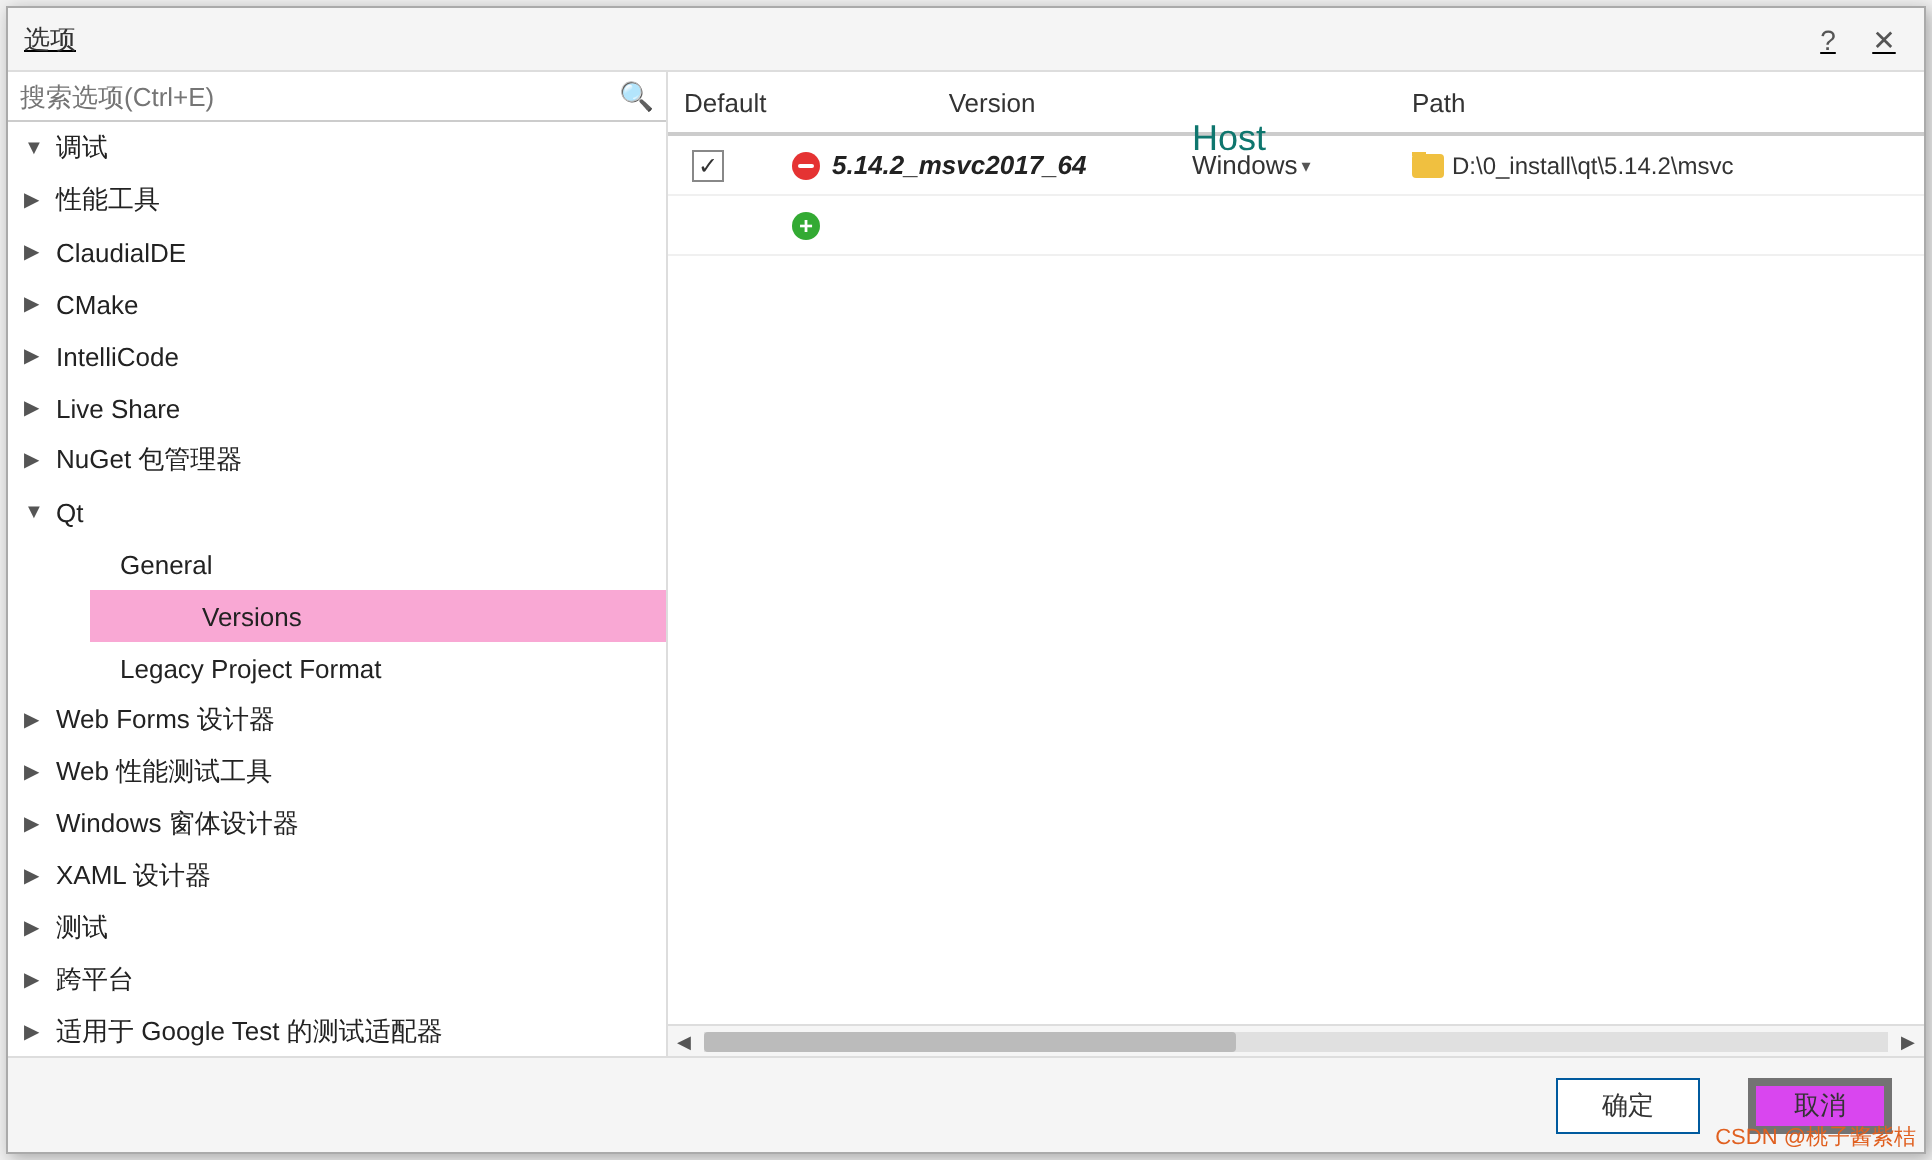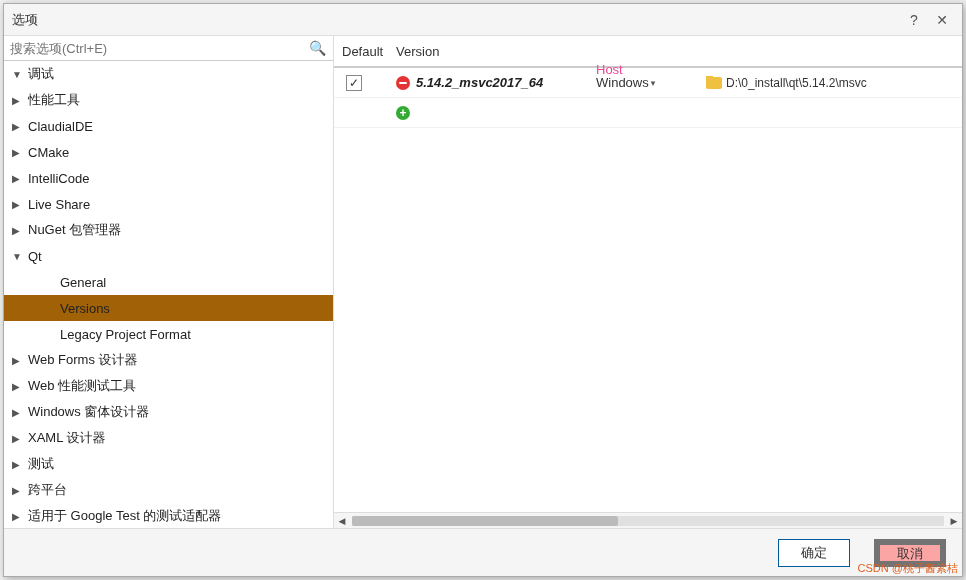--- a/index.html
+++ b/index.html
@@ -25,20 +25,21 @@
     }
     .title-bar {
       height: 32px;
       background: #f5f5f5;
       display: flex;
       align-items: center;
       justify-content: space-between;
       padding: 0 8px;
       border-bottom: 1px solid #ddd;
       flex-shrink: 0;
+      text-decoration: underline;
     }
     .title-bar-title {
       font-size: 13px;
       color: #333;
     }
     .title-bar-controls {
       display: flex;
       gap: 4px;
     }
     .title-btn {
@@ -96,21 +97,22 @@
     .tree-item {
       display: flex;
       align-items: center;
       height: 26px;
       padding-left: 8px;
       cursor: pointer;
       color: #222;
       white-space: nowrap;
     }
     .tree-item.selected {
-      background: #a16207;
+      background: #f9a8d4;
+      margin-left: 41px;
     }
     .tree-item .arrow {
       width: 16px;
       font-size: 10px;
       color: #555;
       flex-shrink: 0;
     }
     .tree-item .label {
       font-size: 13px;
     }
@@ -138,25 +140,26 @@
       padding-left: 8px;
       font-size: 13px;
       color: #333;
       flex-shrink: 0;
     }
     .col-version {
       width: 200px;
       font-size: 13px;
       color: #333;
       flex-shrink: 0;
+      text-align: center;
     }
     .col-host {
       width: 110px;
-      font-size: 13px;
-      color: #ec4899;
+      font-size: 18px;
+      color: #0f766e;
       flex-shrink: 0;
       margin-top: 36px;
     }
     .col-path {
       flex: 1;
       font-size: 13px;
       color: #333;
     }
     .table-body {
       flex: 1;
@@ -341,22 +344,22 @@
       display: flex;
       align-items: center;
       justify-content: flex-end;
       padding-right: 16px;
       gap: 24px;
       flex-shrink: 0;
     }
     .footer-btn {
       min-width: 72px;
       height: 28px;
-      border: 6px solid #737373;
-      background: #fca5a5;
+      border: 4px solid #737373;
+      background: #d946ef;
       cursor: pointer;
       font-size: 13px;
       color: #333;
       padding: 0 16px;
     }
     .footer-btn.primary {
       border: 1.5px solid #005a9e;
       background: #fff;
       color: #333;
     }
@@ -465,20 +468,21 @@
             <span class="label">适用于 Google Test 的测试适配器</span>
           </div>
         </div>
     </div>
 
     <div class="right-panel">
       <div class="table-header">
         <div class="col-default">Default</div>
         <div class="col-version">Version</div>
         <div class="col-host">Host</div>
+        <div class="col-path">Path</div>
       </div>
       <div class="table-body" id="table-body">
 
       <div class="table-row">
       <div class="cell-default">
         <div class="checkbox">✓</div>
       </div>
       <div class="cell-version">
         <div class="red-circle"></div>
         <span class="version-text">5.14.2_msvc2017_64</span>

